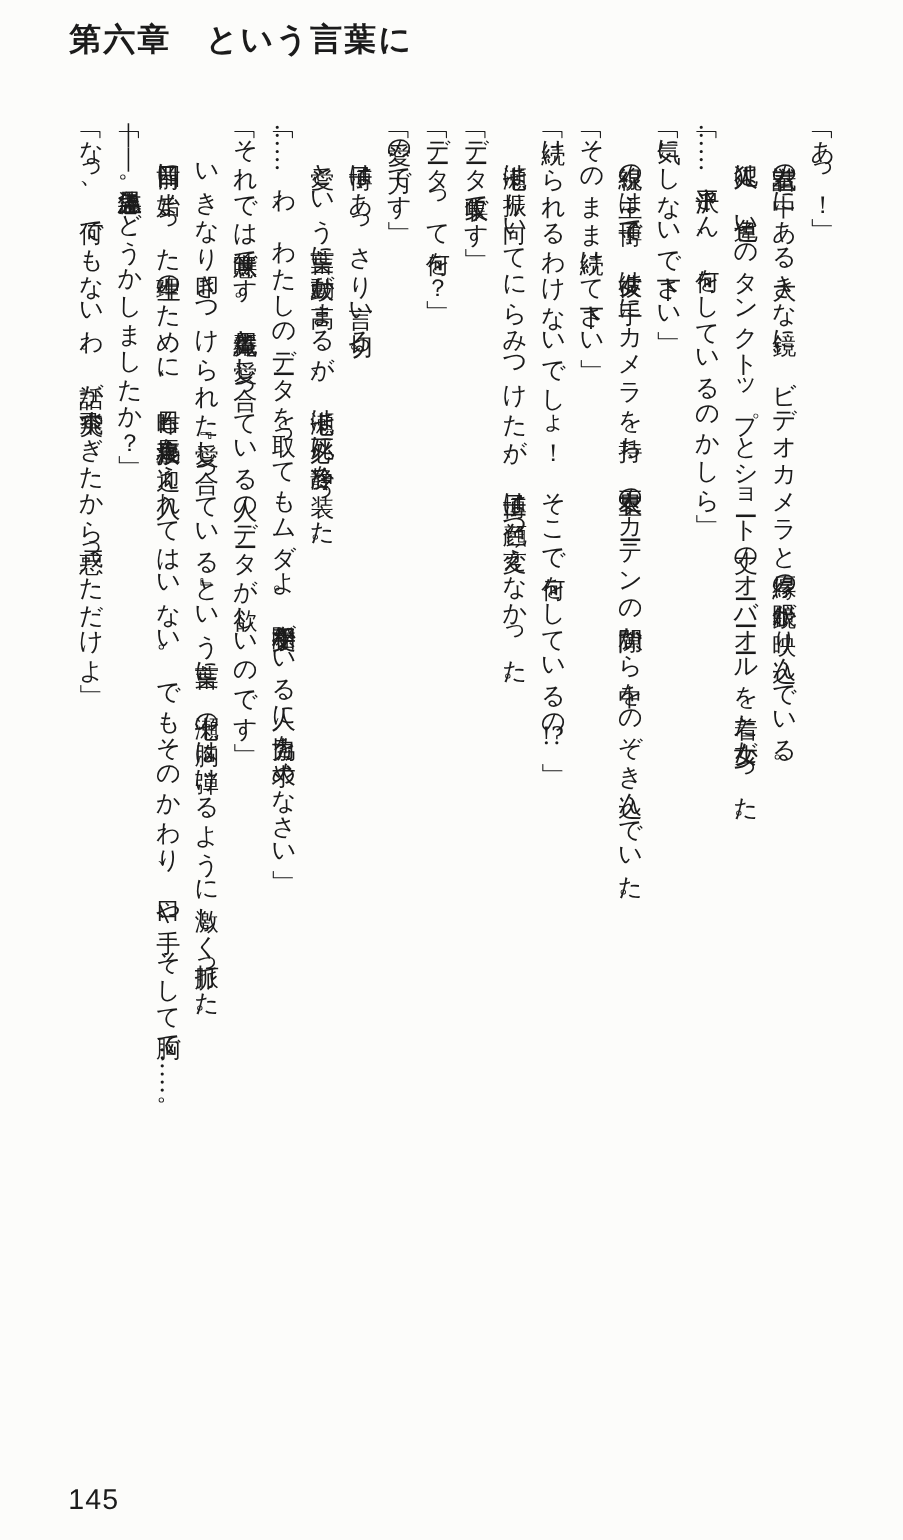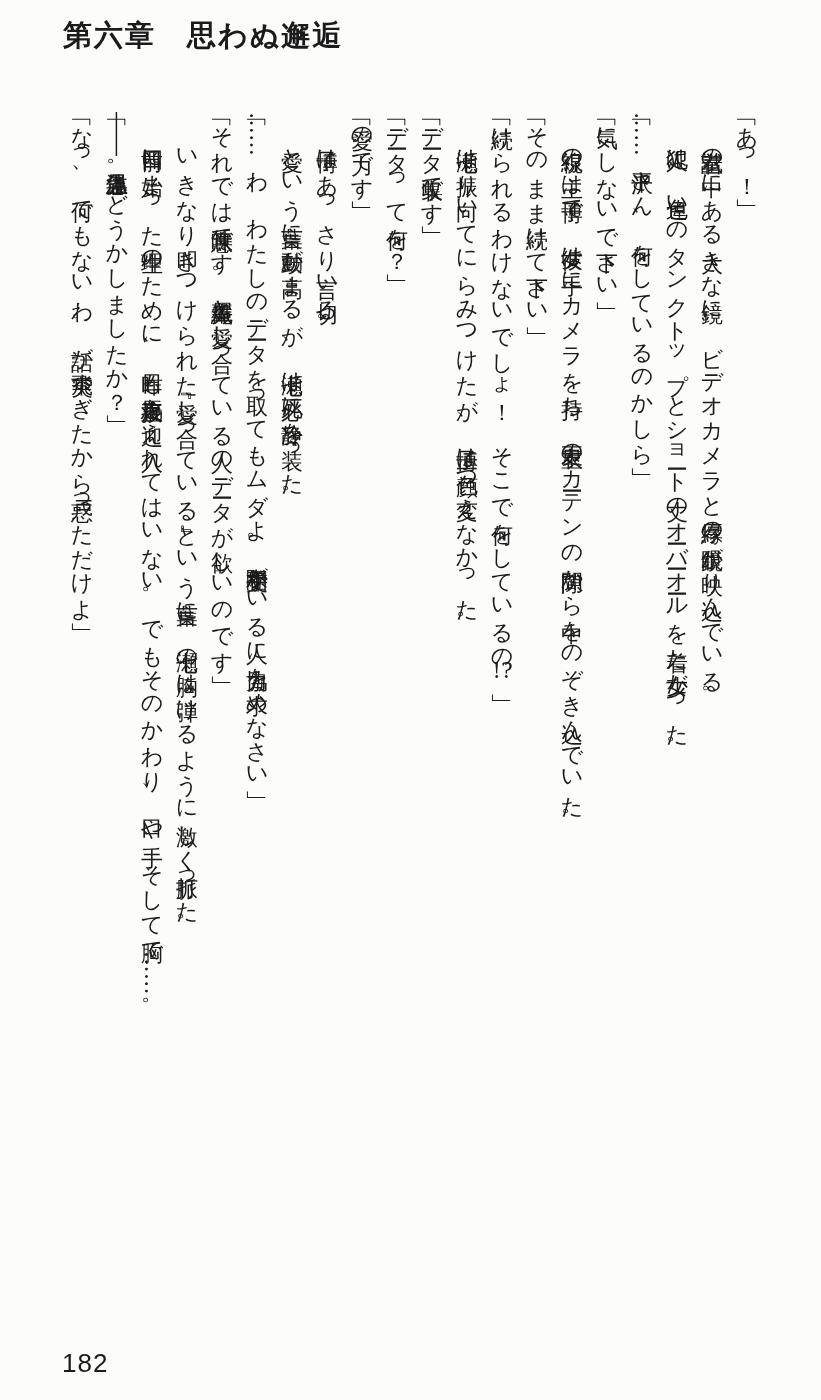--- a/index.html
+++ b/index.html
@@ -53,21 +53,21 @@
     top: 1348px;
     font-family: "Liberation Sans", "DejaVu Sans", sans-serif;
     font-size: 26px;
     letter-spacing: 1px;
   }
 </style>
 </head>
 <body>
 
 <div class="book-page">
-  <h1 class="chapter-heading">第六章　思わぬ邂逅</h1>
+  <h1 class="chapter-heading">第六章　という言葉に</h1>
 
   <div class="body-text" id="body-text">
       <p class="">「あっ！」</p>
       <p class="indent">試着室の中にある大きな鏡に、ビデオカメラと厚縁の眼鏡が映り込んでいる。</p>
       <p class="indent">犯人は、色違いのタンクトップとショート丈のオーバーオールを着た少女だった。</p>
       <p class="">「……平沢さん、何をしているのかしら」</p>
       <p class="">「気にしないで下さい」</p>
       <p class="indent">視線の主は博子で、彼女は手にカメラを持ち、更衣室のカーテンの隙間から中をのぞき込んでいた。</p>
       <p class="">「そのまま続けて下さい」</p>
       <p class="">「続けられるわけないでしょ！　そこで何をしているの<span class="tcy">!?</span>」</p>
@@ -78,14 +78,14 @@
       <p class="indent">博子はあっさり言い切る。</p>
       <p class="indent">愛という言葉に鼓動が高まるが、七瀬は必死に冷静を装った。</p>
       <p class="">「……わ、わたしのデータを取ってもムダよ。交際相手がいる人に協力を求めなさい」</p>
       <p class="">「それでは無意味です。織屋先輩と愛し合っている人のデータが欲しいのです」</p>
       <p class="indent">いきなり叩きつけられた『愛し合っている』という言葉に、七瀬の胸は弾けるように激しく脈打った。</p>
       <p class="indent">四日前に始まった生理のために、昨日も直接浪馬を迎え入れてはいない。でもそのかわり、口や手、そして胸で……。</p>
       <p class="">「――体温急上昇。どうかしましたか？」</p>
       <p class="">「なっ、何でもないわ。話が突飛すぎたから戸惑っただけよ」</p>
     </div>
 
-  <div class="page-number">182</div>
+  <div class="page-number">145</div>
 </div>
 
 </body></html>

